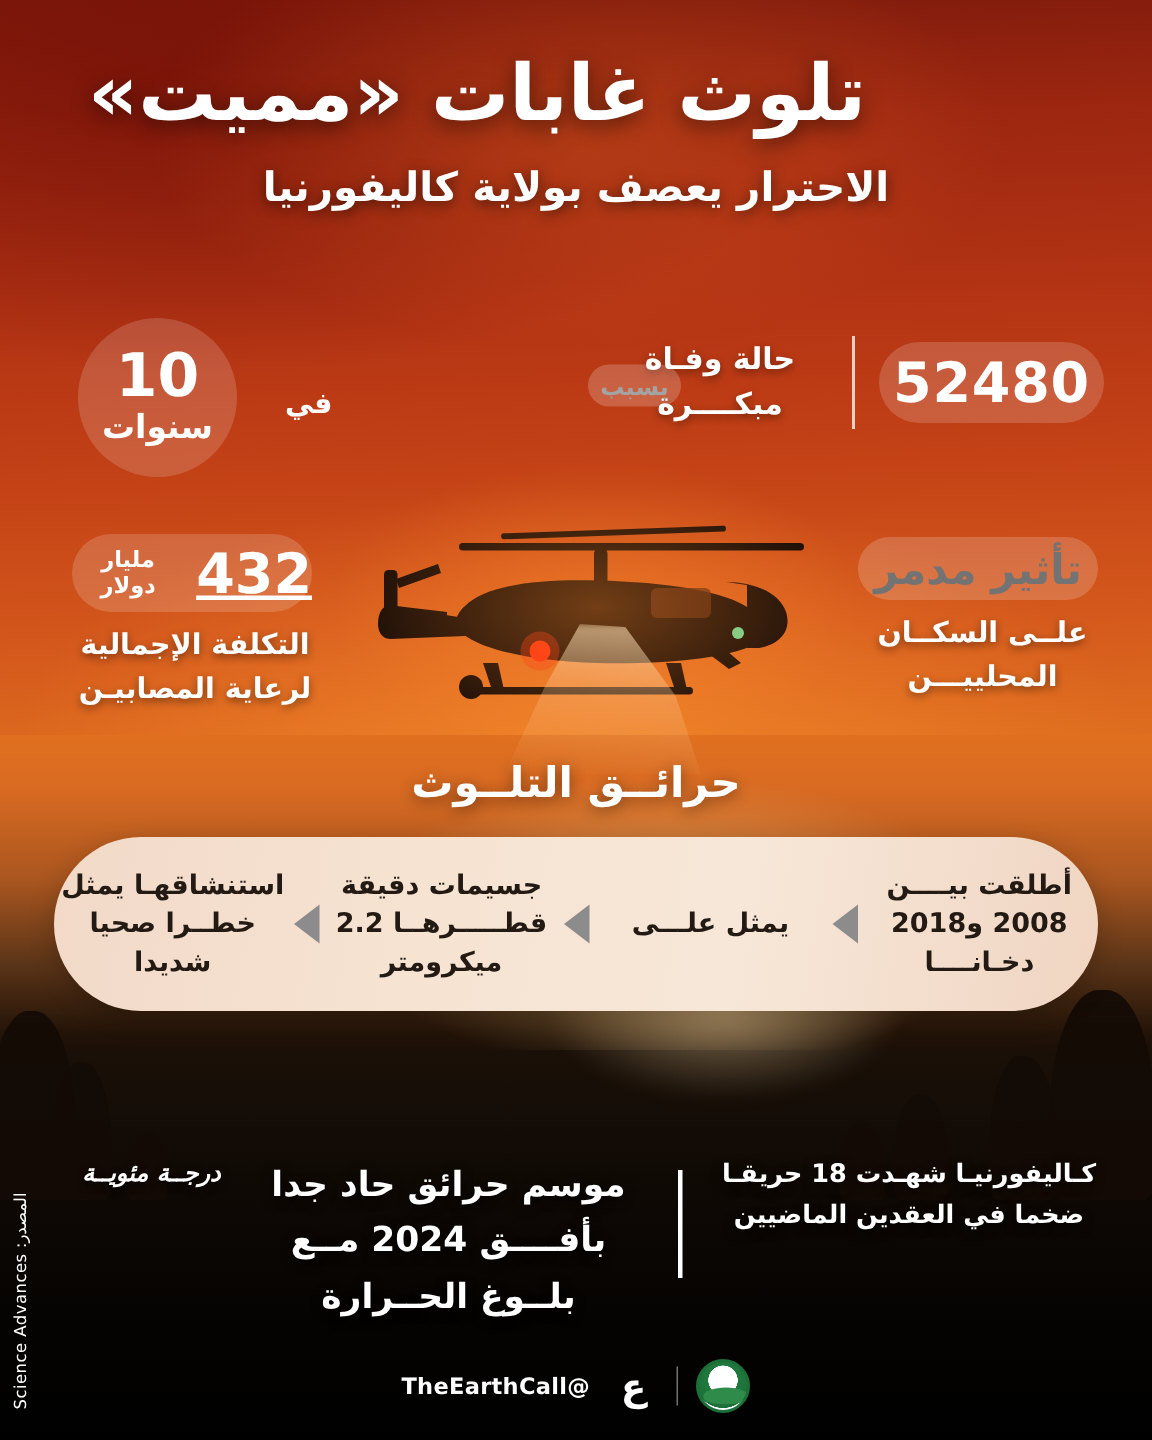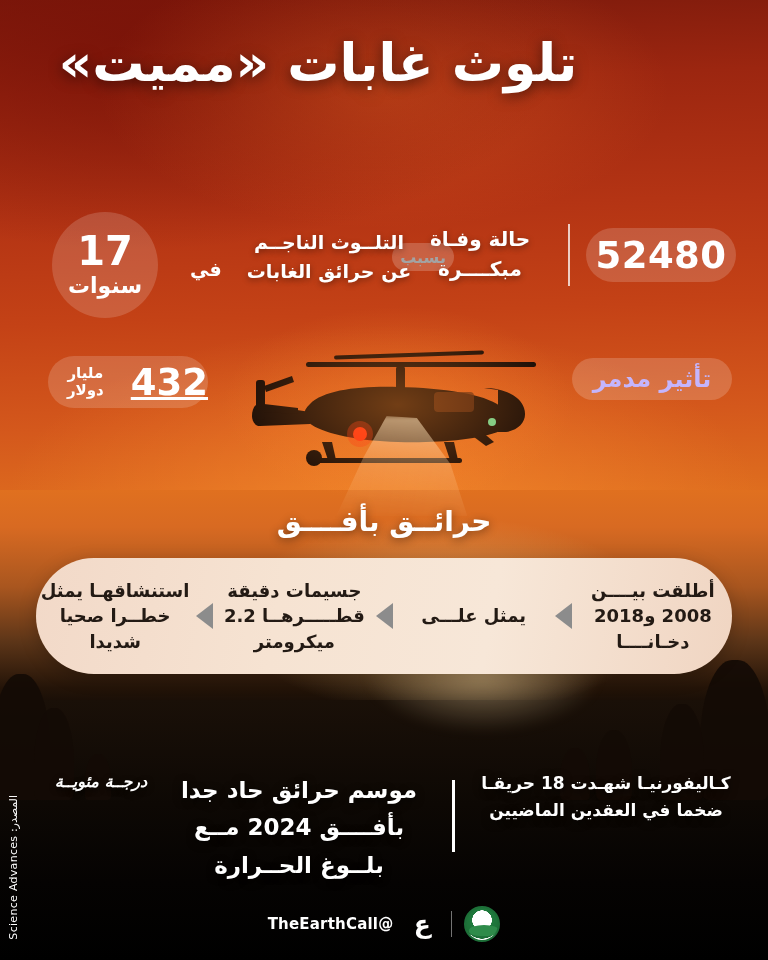--- a/index.html
+++ b/index.html
@@ -115,21 +115,21 @@
   #pill-432 .unit{font-size:15px;line-height:1.15;text-align:center;font-weight:bold;}
   .cost-text{
     position:absolute;left:30px;top:416px;width:200px;text-align:center;
     color:#fff;font-size:19px;font-weight:bold;line-height:1.55;
     text-shadow:0 2px 6px rgba(0,0,0,.45);
   }
   .impact-pill{
     position:absolute;left:572px;top:358px;width:160px;height:42px;
     display:flex;align-items:center;justify-content:center;
     background:rgba(255,255,255,.18);border-radius:22px;
-    color:#c4b5fd;font-size:24px;font-weight:bold;
+    color:#737373;font-size:28px;font-weight:bold;
   }
   .impact-text{
     position:absolute;left:560px;top:408px;width:190px;text-align:center;
     color:#fff;font-size:19px;font-weight:bold;line-height:1.55;
     text-shadow:0 2px 6px rgba(0,0,0,.45);
   }
 
   
   .section-heading{
     position:absolute;left:0;top:505px;width:768px;text-align:center;
@@ -246,39 +246,41 @@
         <path d="M222 104 L238 116 L246 112 L232 100 Z"></path>
       </g>
       <circle cx="112" cy="104" r="7" fill="#ff2f10"></circle>
       <circle cx="112" cy="104" r="13" fill="#ff2f10" opacity=".35"></circle>
       <circle cx="244" cy="92" r="4" fill="#7dffb0" opacity=".85"></circle>
       <rect x="186" y="62" width="40" height="20" rx="4" fill="#5a2a12" opacity=".75"></rect>
     </svg>
   </div>
 
   <div class="title">تلوث غابات «مميت»</div>
+  <div class="subtitle">الاحترار يعصف بولاية كاليفورنيا</div>
 
   <div class="stat-pill" id="pill-52480">52480</div>
   <div class="deaths-label">حالة وفـاة مبكــــرة</div>
   <div class="vdiv" id="div-deaths"></div>
   <div class="because-pill">بسبب</div>
-  <div class="cause-text">التلــوث الناجــم عن حرائق الغابات</div>
   <div class="in-word">في</div>
   <div class="circle-10">
-    <div class="big">17</div>
+    <div class="big">10</div>
     <div class="sml">سنوات</div>
   </div>
 
   <div class="stat-pill" id="pill-432">
     <span class="num">432</span>
     <span class="unit">مليار دولار</span>
   </div>
+  <div class="cost-text">التكلفة الإجمالية لرعاية المصابيـن</div>
   <div class="impact-pill">تأثير مدمر</div>
-
-  <div class="section-heading">حرائــق بأفــــق</div>
+  <div class="impact-text">علــى السكــان المحلييـــن</div>
+
+  <div class="section-heading">حرائــق التلــوث</div>
 
   <div class="flow">
     <div class="flow-cell">أطلقت بيــــن 2008 و2018 دخـانــــا</div>
     <div class="flow-arrow"></div>
     <div class="flow-cell">يمثل علـــى</div>
     <div class="flow-arrow"></div>
     <div class="flow-cell">جسيمات دقيقة قطـــــرهــا 2.2 ميكرومتر</div>
     <div class="flow-arrow"></div>
     <div class="flow-cell">استنشاقهـا يمثل خطــرا صحيا شديدا</div>
   </div>

